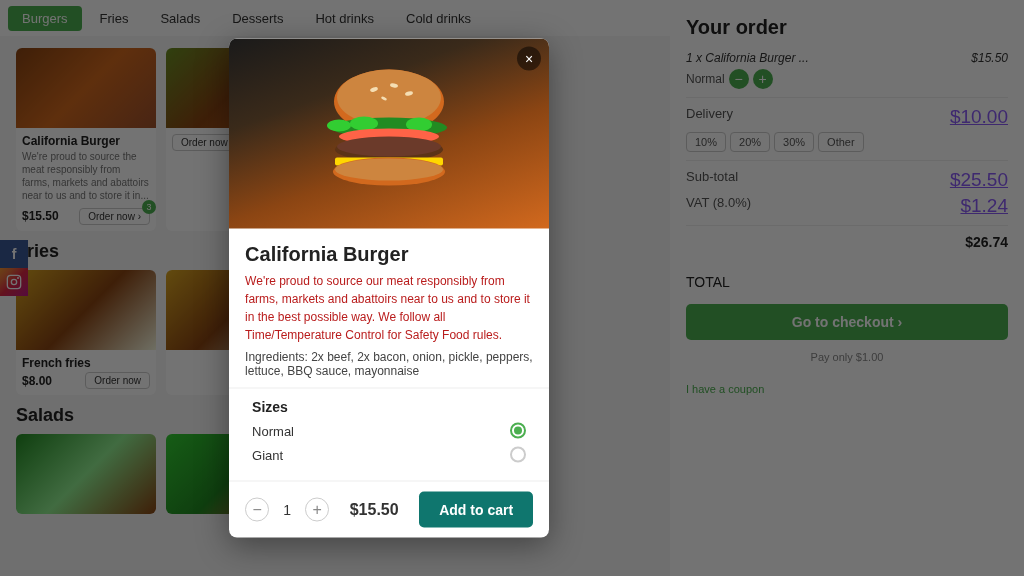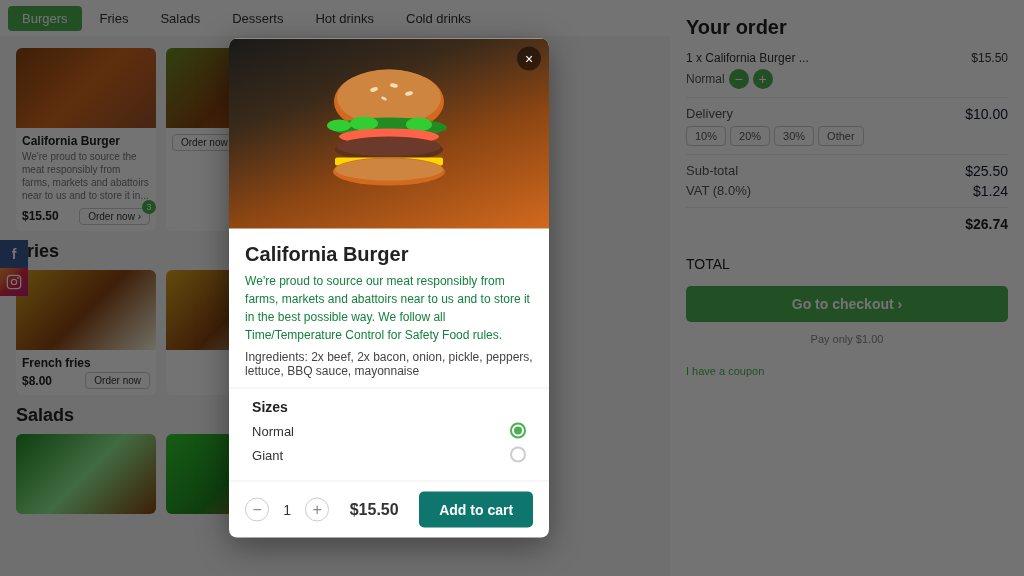--- a/index.html
+++ b/index.html
@@ -95,40 +95,41 @@
     .order-panel {
       position: absolute; top: 0; right: 0; width: 354px; height: 576px;
       background: #fff; z-index: 1; padding: 16px;
     }
     .order-title {
       font-size: 20px; font-weight: bold; color: #222; margin-bottom: 12px;
     }
     .order-item-row {
       display: flex; justify-content: space-between; align-items: center;
       margin-bottom: 4px;
+      font-style: italic;
     }
     .order-item-name { font-size: 12px; color: #333; }
     .order-item-price { font-size: 12px; color: #333; }
     .qty-controls { display: flex; align-items: center; gap: 4px; margin-top: 2px; margin-bottom: 8px; }
     .qty-btn {
       width: 20px; height: 20px; border-radius: 50%; border: none; cursor: pointer;
       font-size: 14px; display: flex; align-items: center; justify-content: center;
       color: #fff;
     }
     .qty-btn.minus { background: #4caf50; }
     .qty-btn.plus { background: #4caf50; }
     .qty-label { font-size: 12px; color: #555; }
 
     .divider { border: none; border-top: 1px solid #eee; margin: 8px 0; }
 
     .order-row {
       display: flex; justify-content: space-between; margin-bottom: 4px;
     }
     .order-row-label { font-size: 13px; color: #555; }
-    .order-row-value { font-size: 14px; color: #0f172a; }
+    .order-row-value { font-size: 19px; color: #8b5cf6; text-decoration: underline; }
 
     .tip-row { display: flex; align-items: flex-end; gap: 4px; margin-bottom: 8px; }
     .tip-btn {
       padding: 3px 8px; border: 1px solid #ccc; border-radius: 4px;
       font-size: 11px; cursor: pointer; background: #fff; color: #555;
     }
 
     .total-row {
       display: flex; justify-content: space-between; margin: 6px 0;
     }
@@ -155,21 +156,21 @@
       position: relative; display: flex; align-items: center; justify-content: center;
     }
     .close-btn {
       position: absolute; top: 8px; right: 8px; width: 24px; height: 24px;
       background: rgba(0,0,0,0.5); border-radius: 50%; color: #fff;
       font-size: 14px; display: flex; align-items: center; justify-content: center;
       cursor: pointer; border: none; z-index: 21;
     }
     .modal-body { padding: 14px 16px 0; }
     .modal-title { font-size: 20px; font-weight: bold; color: #222; margin-bottom: 6px; }
-    .modal-desc { font-size: 12px; color: #15803d; line-height: 1.5; margin-bottom: 6px; }
+    .modal-desc { font-size: 12px; color: #b91c1c; line-height: 1.5; margin-bottom: 6px; }
     .modal-ingredients { font-size: 12px; color: #444; margin-bottom: 10px; }
 
     .sizes-section { border-top: 1px solid #eee; padding: 10px 23px; }
     .sizes-title { font-size: 14px; font-weight: bold; color: #222; margin-bottom: 8px; }
     .size-option {
       display: flex; justify-content: space-between; align-items: center;
       margin-bottom: 8px;
     }
     .size-label { font-size: 13px; color: #333; }
     .radio-btn {

